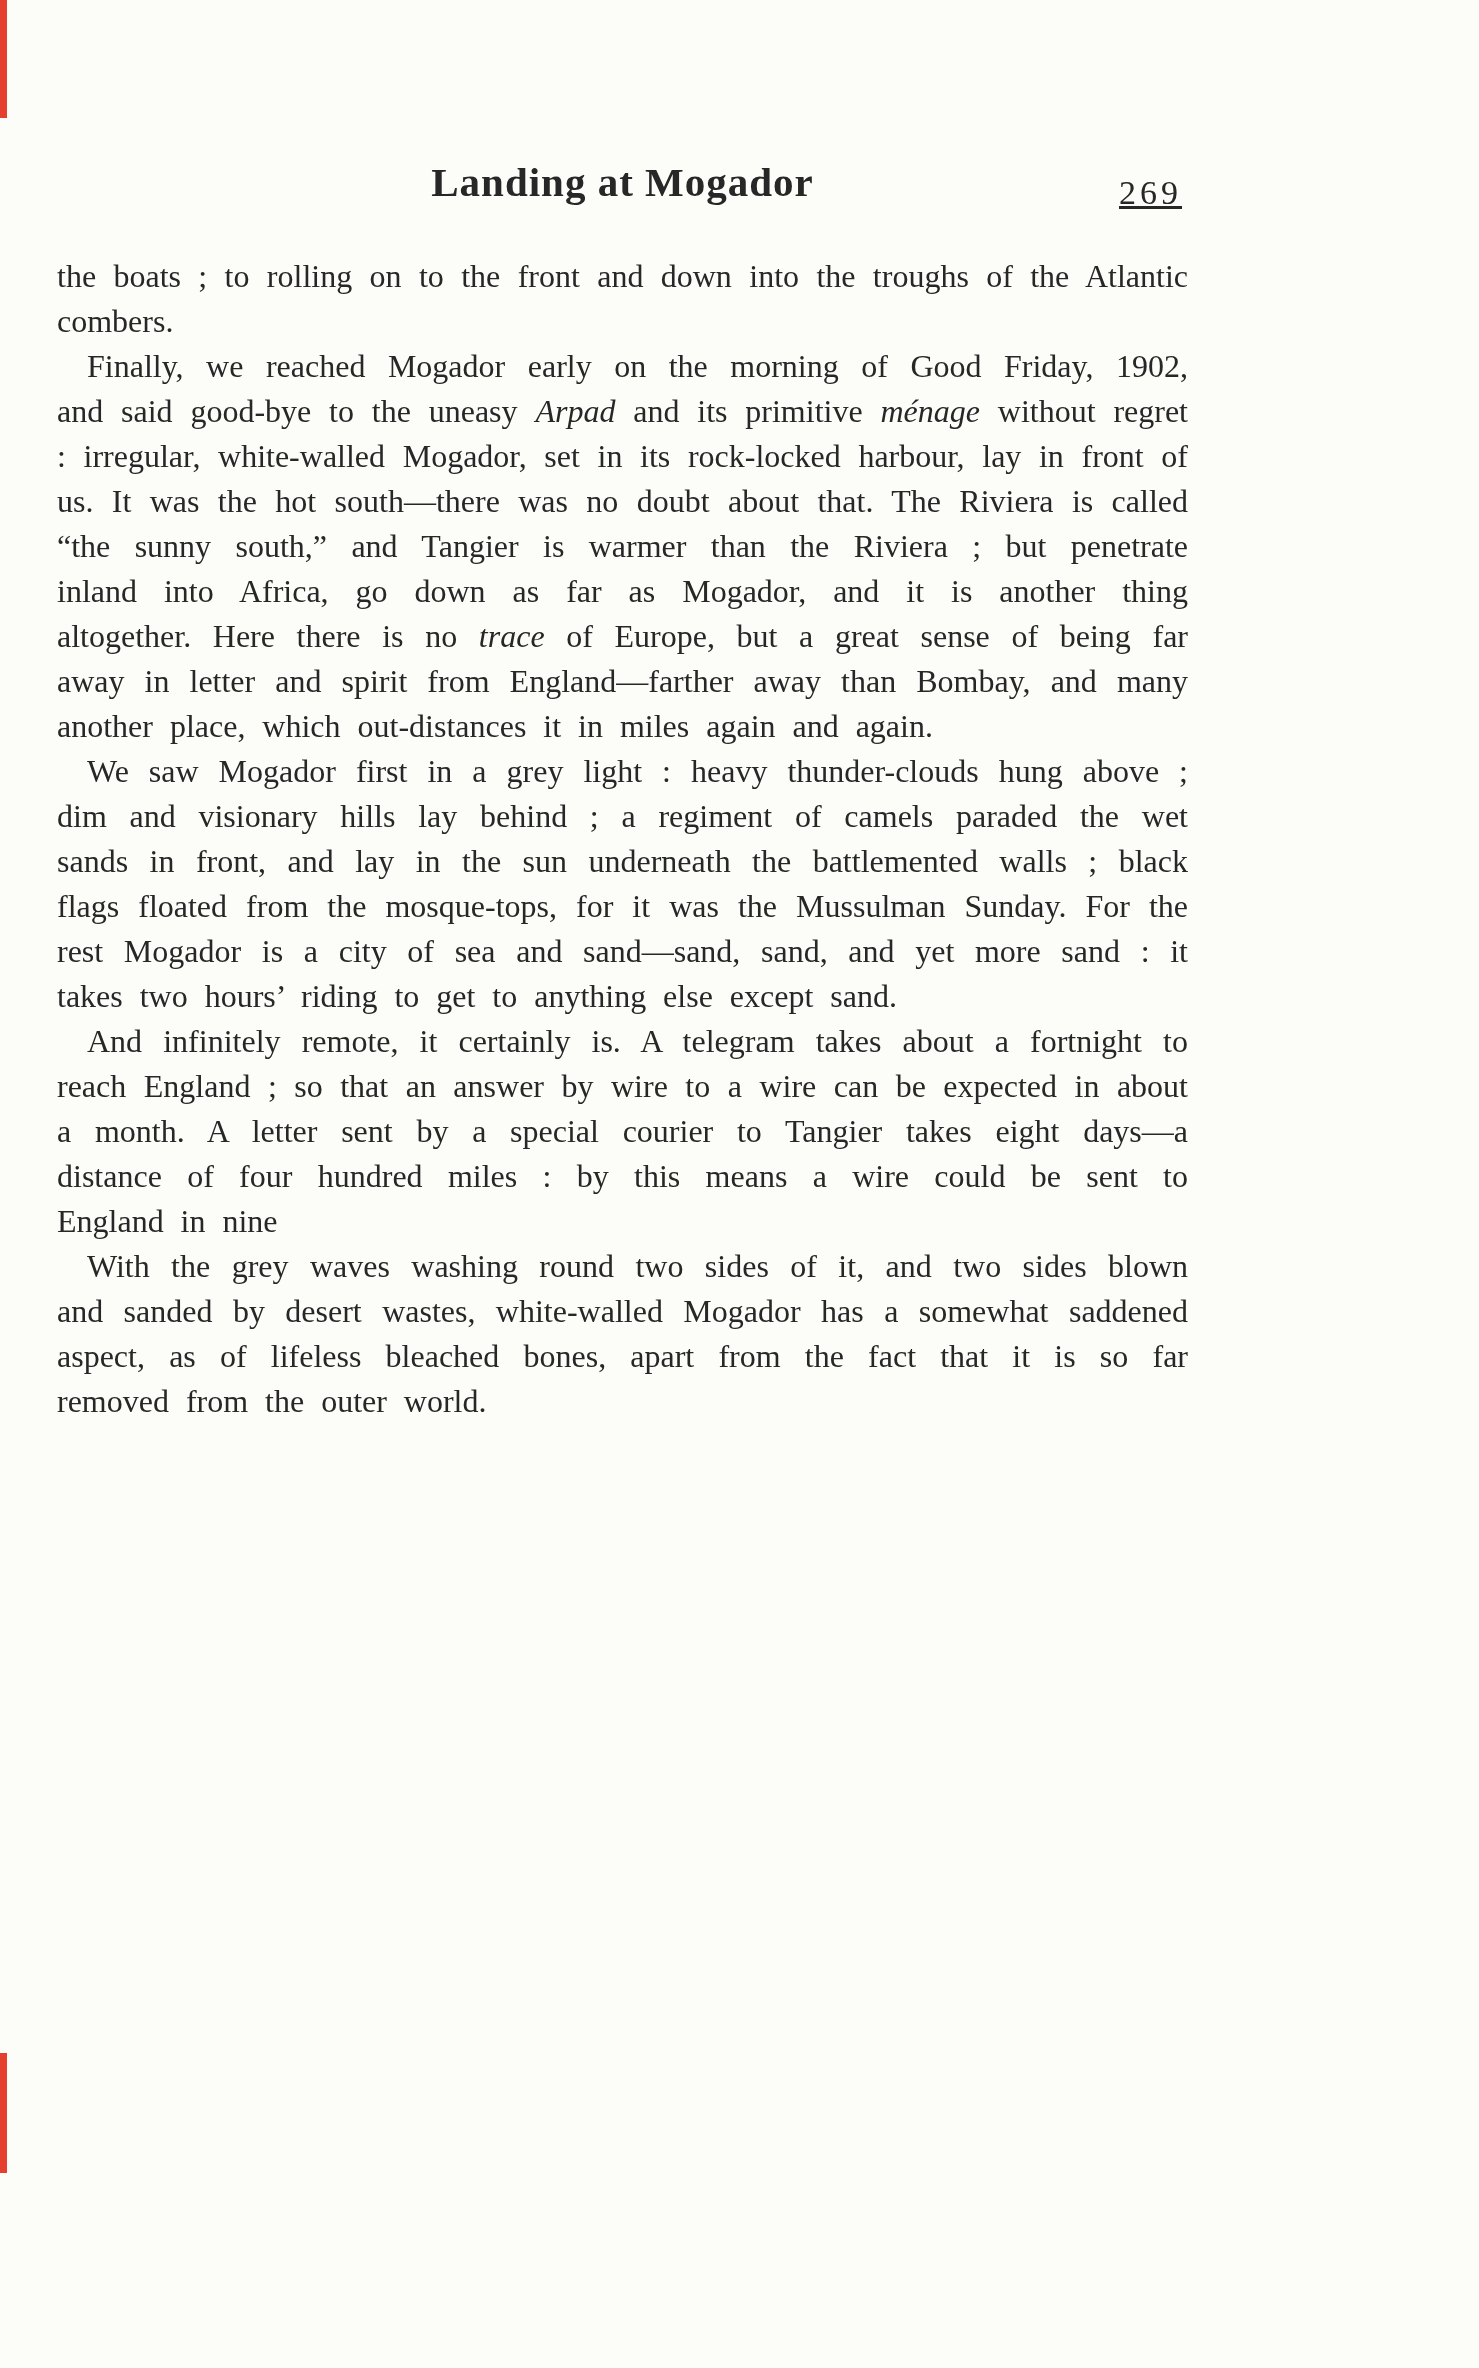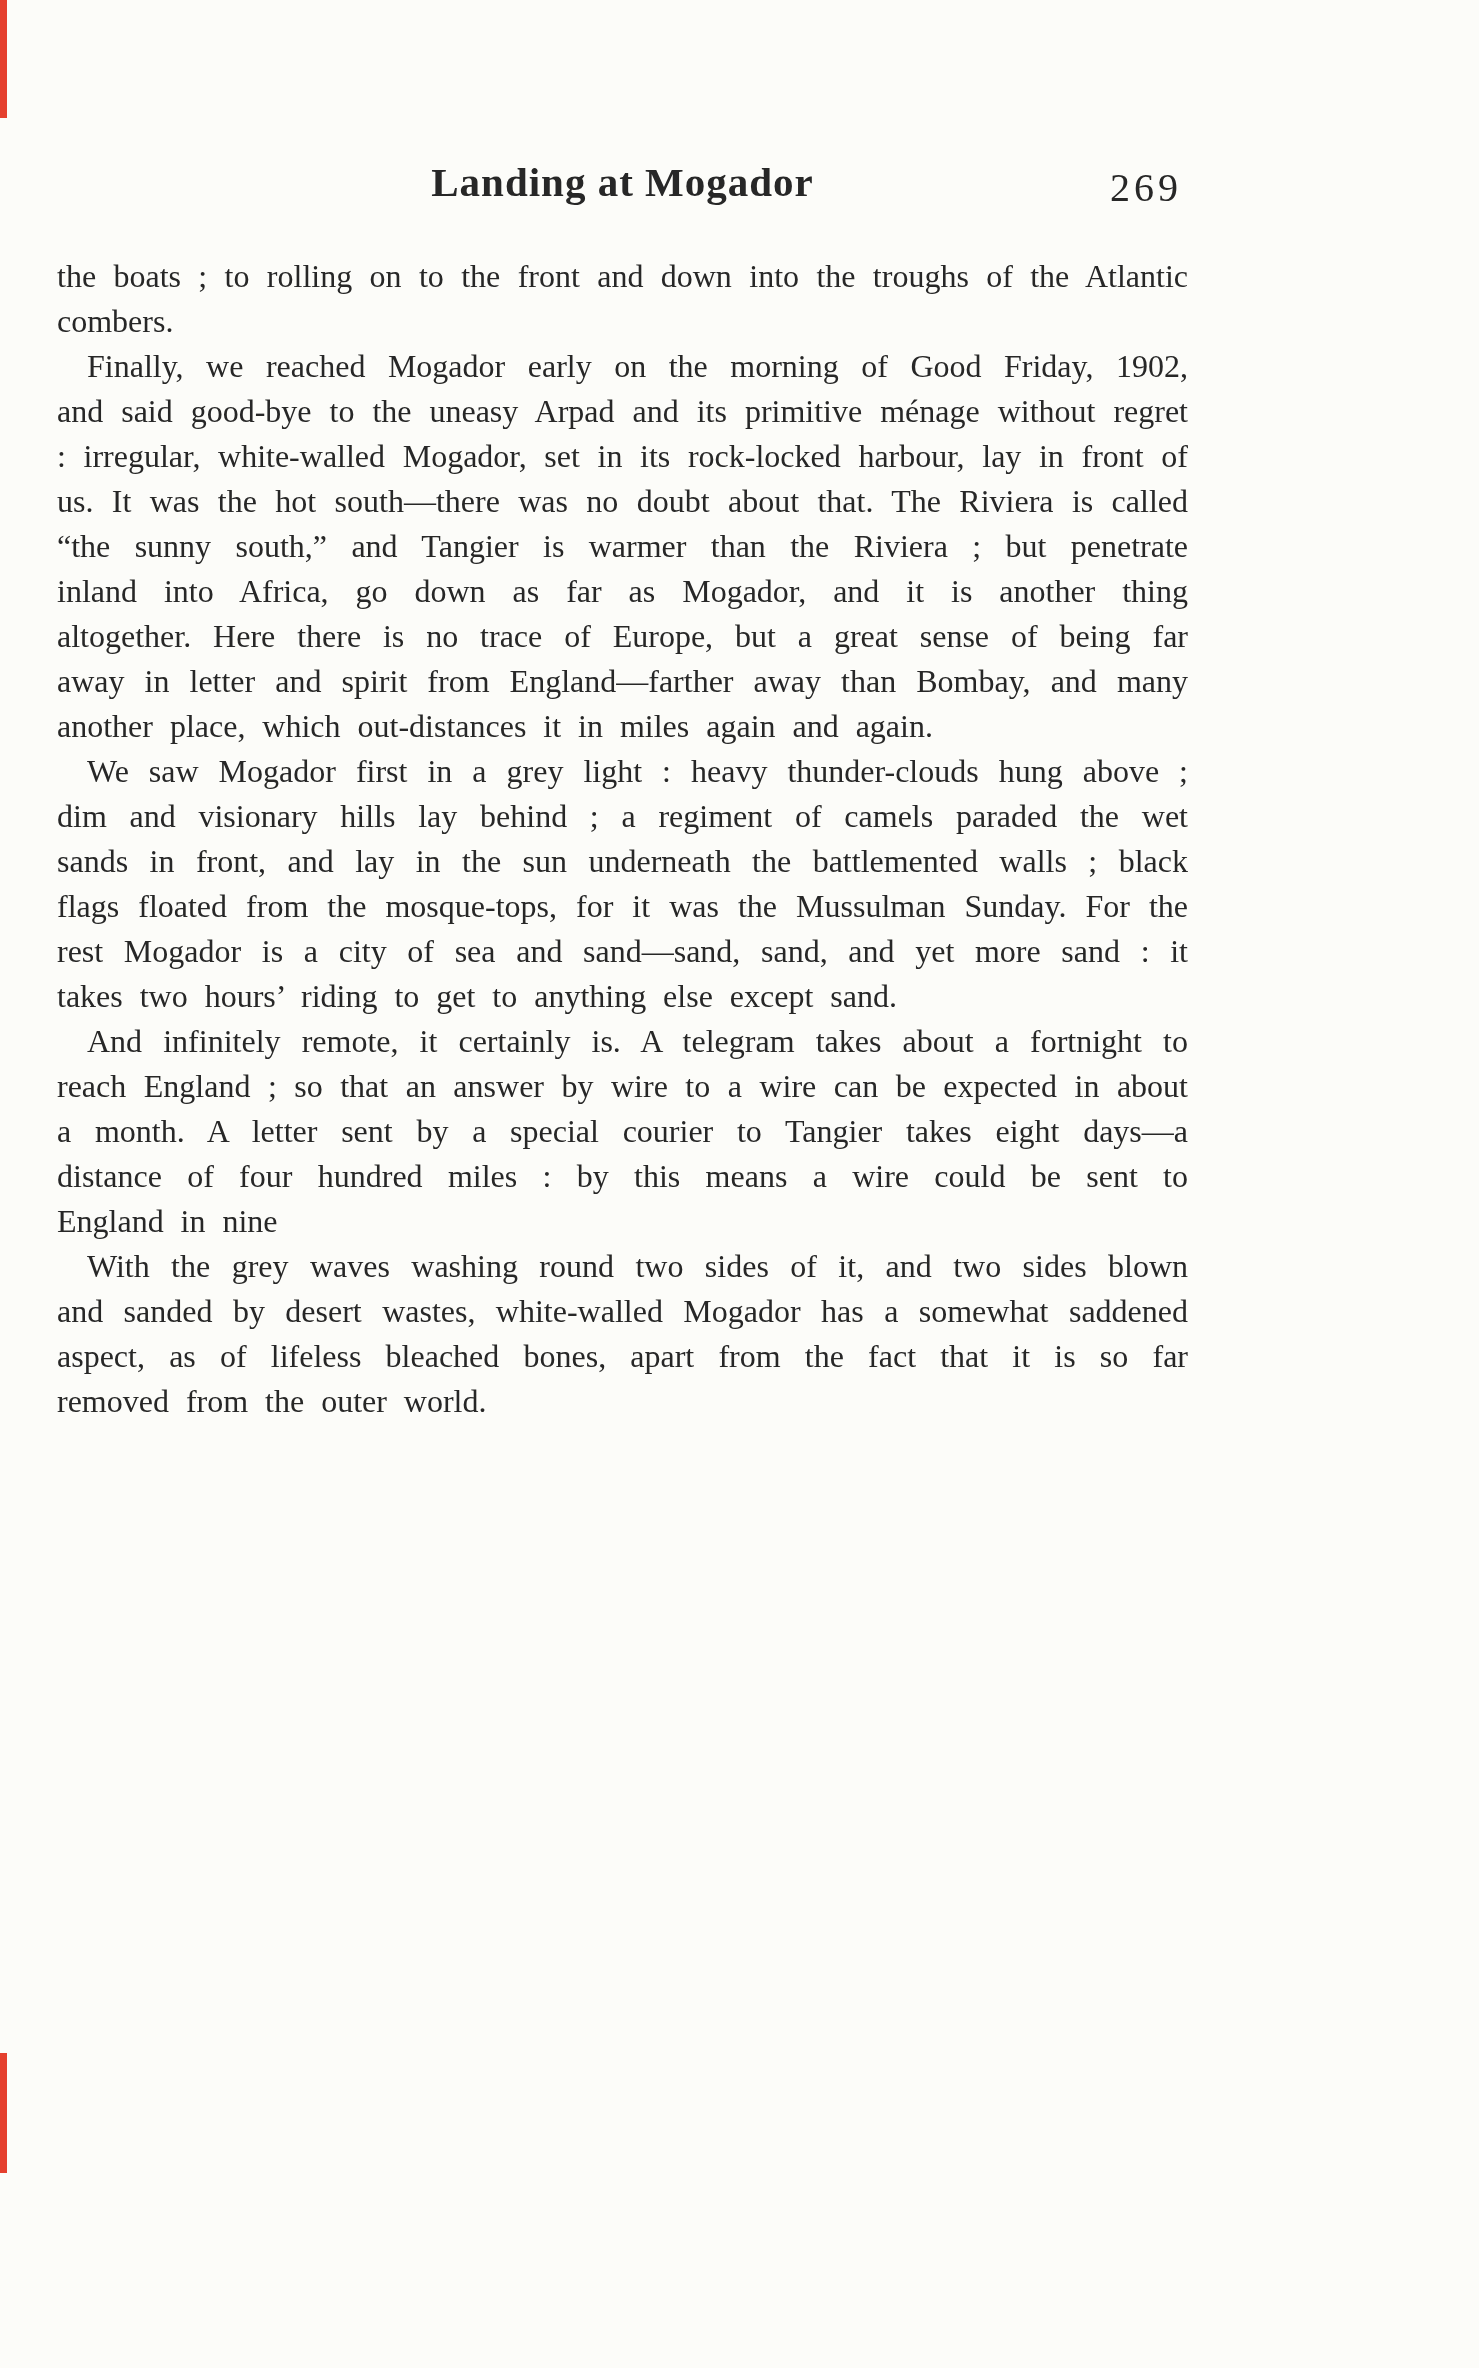--- a/index.html
+++ b/index.html
@@ -38,33 +38,34 @@
   .running-title {
     display: block;
     text-align: center;
     font-size: 41px;
     font-weight: bold;
     letter-spacing: 1px;
   }
   .page-number {
     position: absolute;
     right: 6px;
-    top: 6px;
-    font-size: 40px;
+    top: 16px;
+    font-size: 34px;
     letter-spacing: 4px;
     font-weight: normal;
+    text-decoration: underline;
   }
   .text-block p {
     font-size: 32px;
     line-height: 45px;
     text-align: justify;
     word-spacing: 0.28em;
   }
   .text-block p.indent { text-indent: 30px; }
-  .italic { }
+  .italic { font-style: italic; }
 </style>
 </head>
 <body>
 
 <div class="scan-page">
   <div class="edge-mark top"></div>
   <div class="edge-mark bottom"></div>
 
   <div class="page-inner">
     <div class="running-header">

